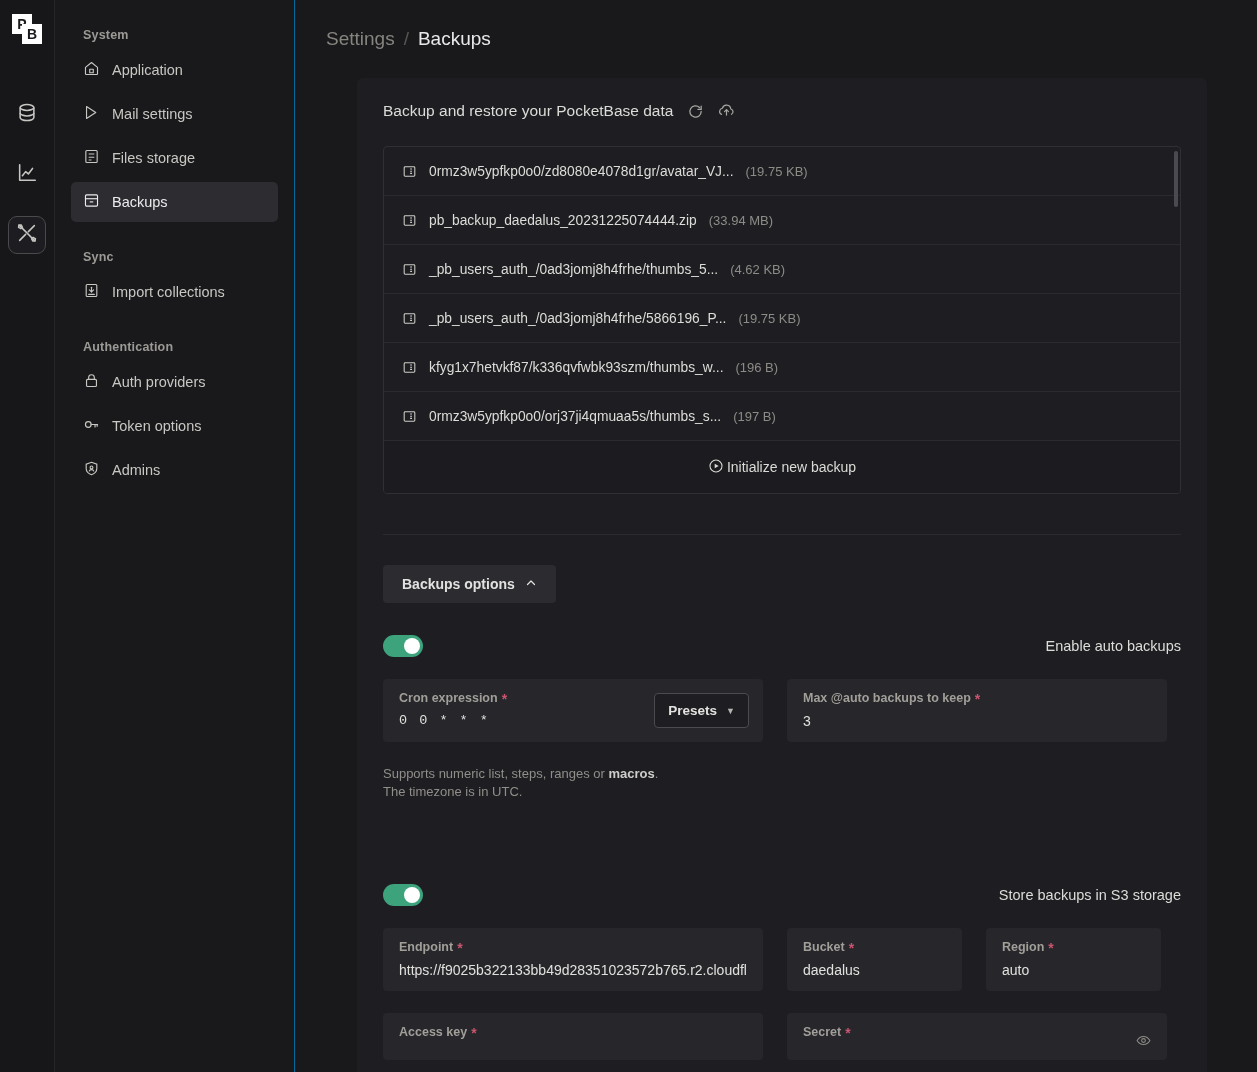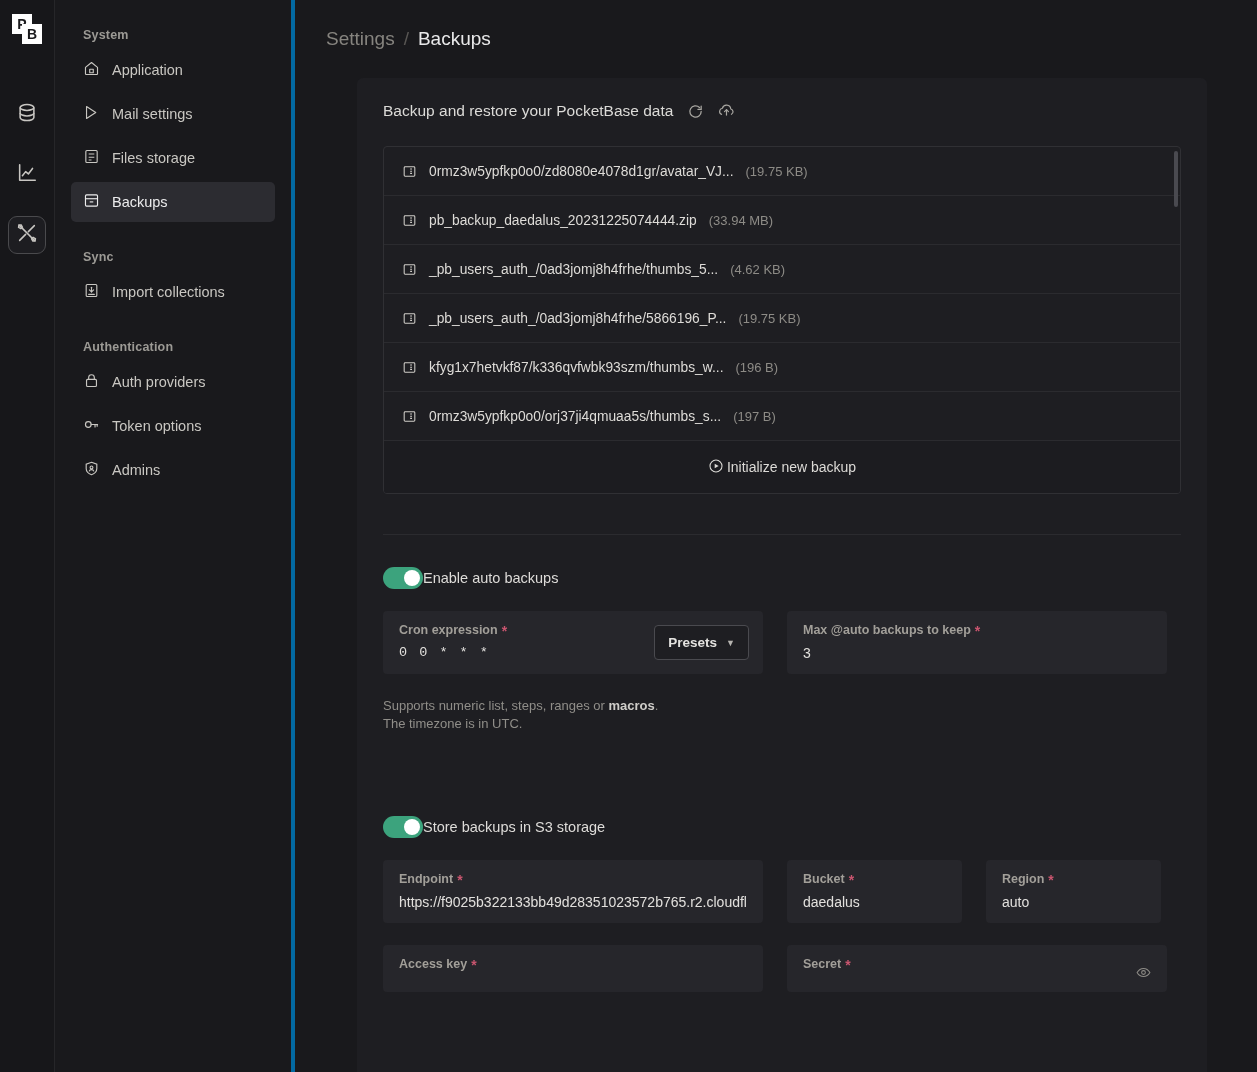--- a/index.html
+++ b/index.html
@@ -35,21 +35,21 @@
     display: flex; align-items: center; justify-content: center;
     border-radius: 9px; color: #c8c6c2; cursor: pointer;
   }
   .rail-btn.active { border: 1px solid #4a4a4d; background: #1d1d21; }
   .rail-btn svg { width: 22px; height: 22px; }
 
   
   .sidebar {
     width: 240px; flex: 0 0 240px;
     background: #19191c;
-    border-right: 4px solid #0369a1;
+    border-right: 1px solid #0369a1;
     padding: 18px 16px 0 16px;
     overflow: hidden;
   }
   .side-group-title {
     font-size: 12.5px; font-weight: bold; color: #9c9a95;
     padding: 10px 0 8px 12px; letter-spacing: .2px;
   }
   .side-group-title.spaced { padding-top: 24px; }
   .side-item {
     display: flex; align-items: center; gap: 12px;
@@ -114,21 +114,21 @@
   .opt-toggle-btn {
     margin-top: 30px;
     display: inline-flex; align-items: center; gap: 10px;
     background: #2b2b30; border: none; border-radius: 4px;
     padding: 11px 19px; color: #e3e2e0; font-size: 14px; font-weight: bold;
     cursor: pointer; font-family: "Liberation Sans", sans-serif;
   }
   .opt-toggle-btn svg { width: 12px; height: 12px; }
 
   
-  .switch-line { display: flex; align-items: center; margin-top: 32px; }
+  .switch-line { display: flex; align-items: center; gap: 14px; margin-top: 32px; justify-content: space-between; }
   .switch {
     width: 40px; height: 22px; border-radius: 12px; background: #3ca37d;
     position: relative; cursor: pointer; flex: 0 0 40px;
   }
   .switch .knob {
     position: absolute; top: 3px; left: 21px;
     width: 16px; height: 16px; border-radius: 50%; background: #fff;
   }
   .switch-label { font-size: 14.5px; color: #dedcd9; }
 
@@ -404,20 +404,28 @@
             </svg>
           </span>
           <span>Initialize new backup</span>
         </div>
 
         <div class="list-scrollbar"></div>
       </div>
 
       <div class="divider"></div>
 
+      <button class="opt-toggle-btn">
+        <span>Backups options</span>
+        <span>
+          <svg viewBox="0 0 24 24" fill="none" stroke="currentColor" stroke-width="2.4" stroke-linecap="round" stroke-linejoin="round">
+              <path d="M5 15l7-7 7 7"></path>
+            </svg>
+        </span>
+      </button>
 
       
       <div class="switch-line">
         <div class="switch">
           <div class="knob"></div>
         </div>
         <span class="switch-label">Enable auto backups</span>
       </div>
 
       <div class="field-row">

